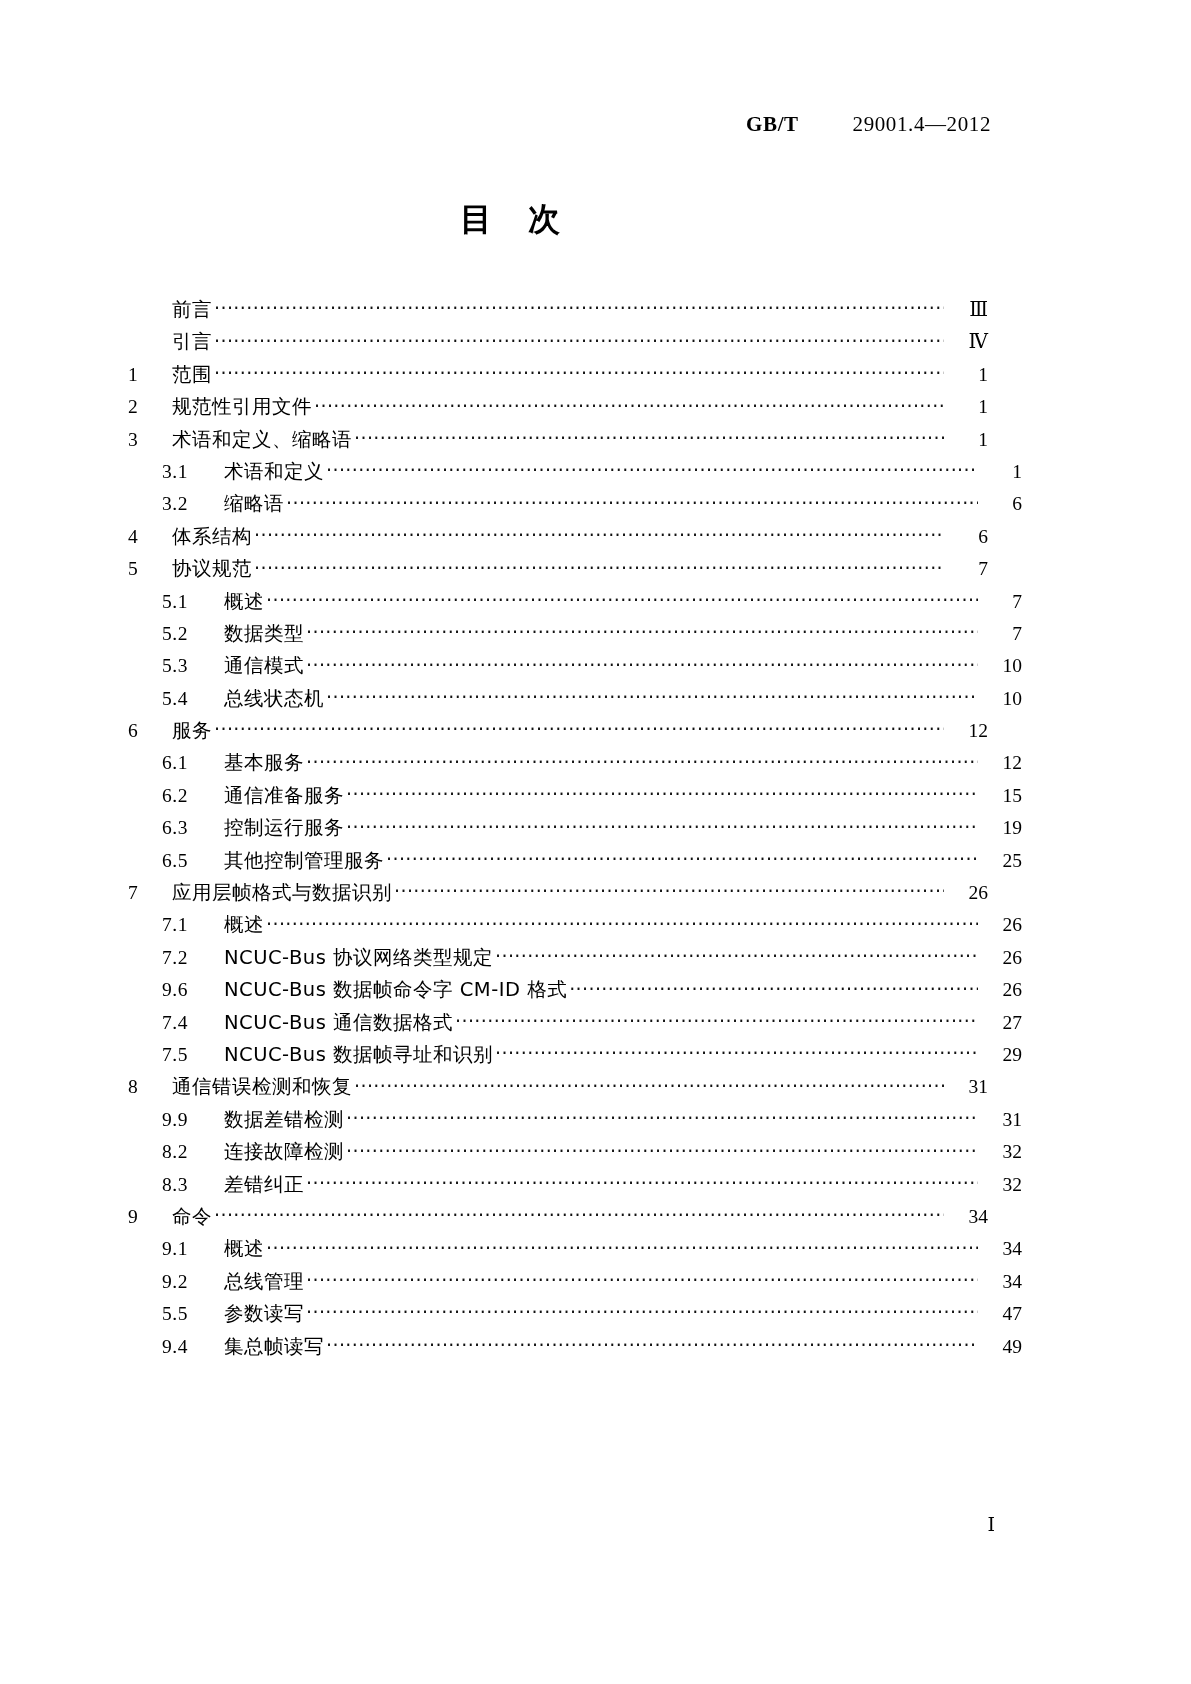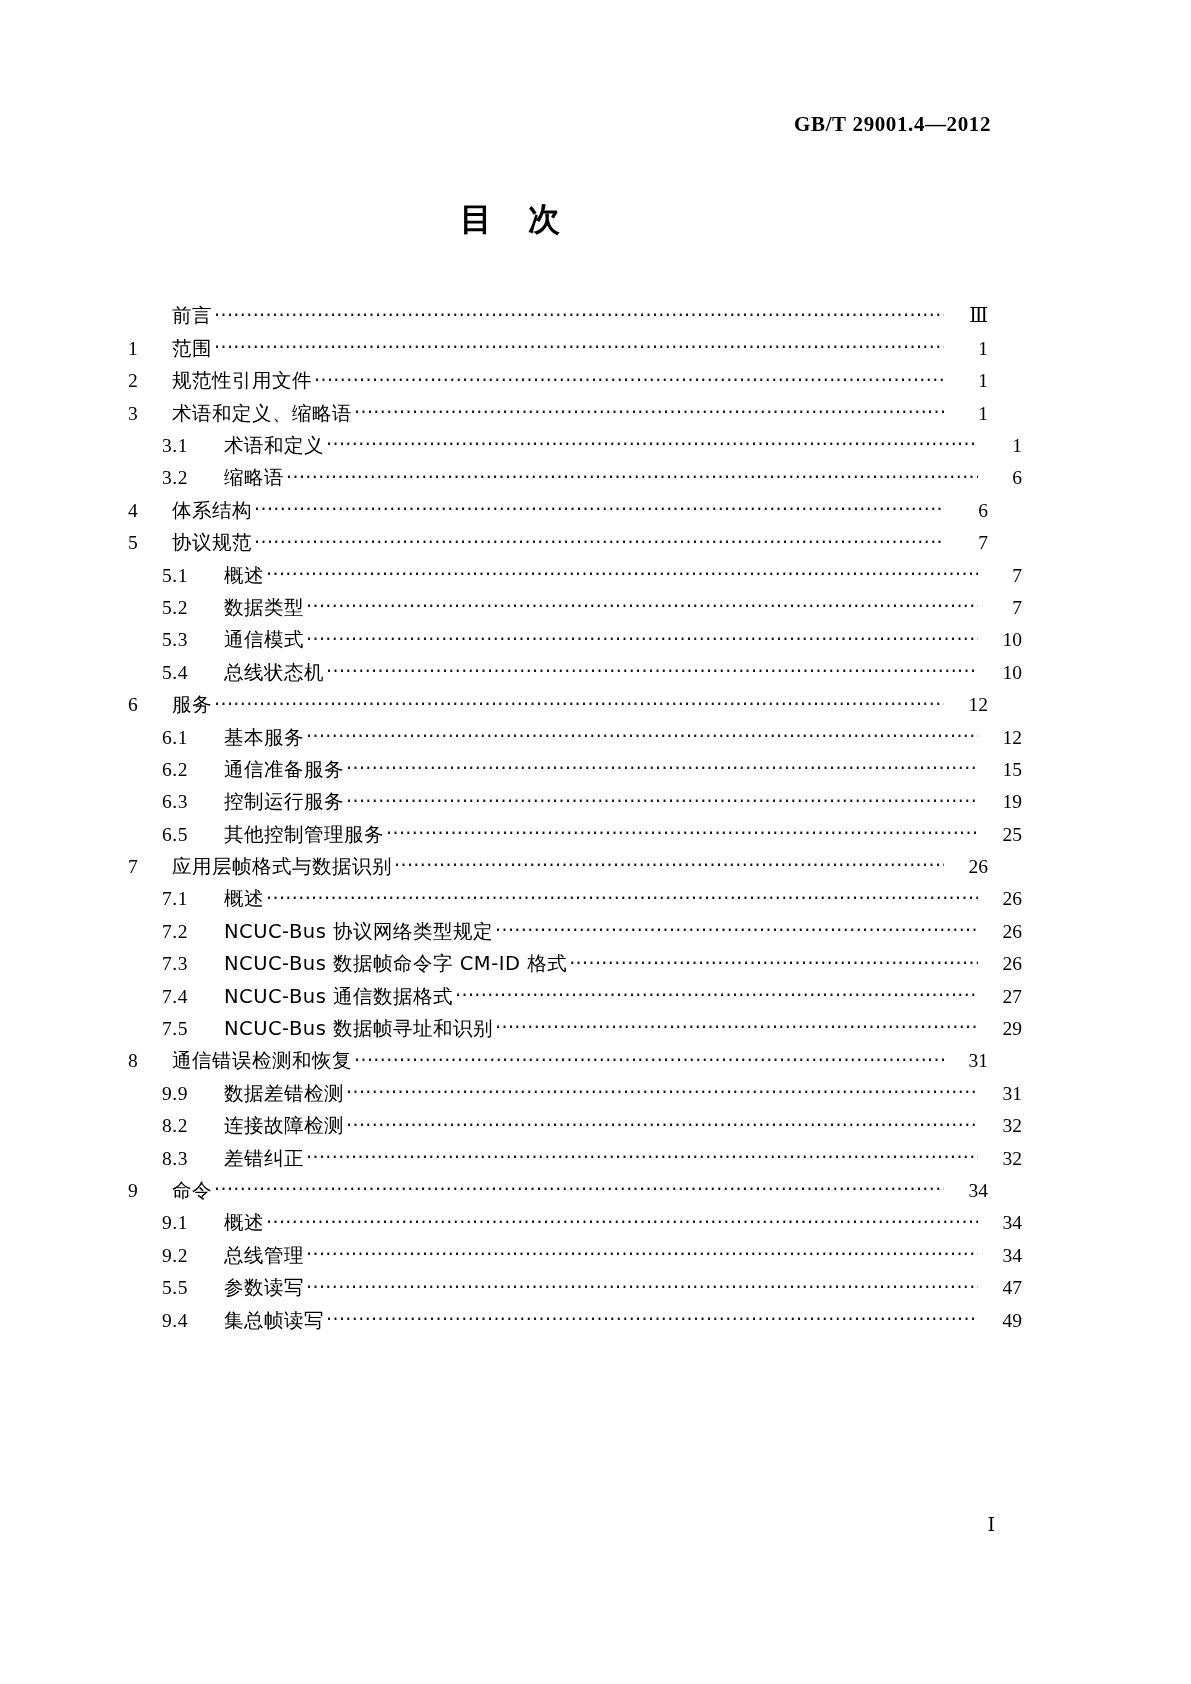--- a/index.html
+++ b/index.html
@@ -32,21 +32,22 @@
     font-size: 21px;
     letter-spacing: 0.6px;
     white-space: nowrap;
   }
   .running-head .gbt {
     font-weight: bold;
     font-family: "Liberation Serif", "DejaVu Serif", serif;
     text-align: center;
   }
   .running-head .num {
-    font-weight: bold;
+    font-weight: normal;
+    margin-left: 48px;
   }
 
   
   .doc-title {
     position: absolute;
     top: 198px;
     left: 0;
     width: 1022px;
     text-align: center;
     font-size: 32px;
@@ -62,21 +63,21 @@
   
   .toc {
     position: absolute;
     top: 300px;
     left: 128px;
     width: 860px;
   }
 
   .toc-row {
     display: flex;
-    align-items: center;
+    align-items: flex-start;
     width: 100%;
     font-size: 19.5px;
     line-height: 1.0;
     height: 32.4px;
     white-space: nowrap;
   }
 
   .toc-num {
     flex: 0 0 auto;
     font-family: "Liberation Serif", "DejaVu Serif", serif;
@@ -148,20 +149,26 @@
   </div>
 
   <div class="toc" id="toc-list">
       <div class="toc-row lvl1">
         <span class="toc-num"></span>
         <span class="toc-label">前言</span>
         <span class="leader"></span>
         <span class="toc-page">Ⅲ</span>
       </div>
       <div class="toc-row lvl1">
+        <span class="toc-num"></span>
+        <span class="toc-label">引言</span>
+        <span class="leader"></span>
+        <span class="toc-page">Ⅳ</span>
+      </div>
+      <div class="toc-row lvl1">
         <span class="toc-num">1</span>
         <span class="toc-label">范围</span>
         <span class="leader"></span>
         <span class="toc-page">1</span>
       </div>
       <div class="toc-row lvl1">
         <span class="toc-num">2</span>
         <span class="toc-label">规范性引用文件</span>
         <span class="leader"></span>
         <span class="toc-page">1</span>
@@ -262,21 +269,21 @@
         <span class="leader"></span>
         <span class="toc-page">26</span>
       </div>
       <div class="toc-row lvl2">
         <span class="toc-num">7.2</span>
         <span class="toc-label">NCUC-Bus 协议网络类型规定</span>
         <span class="leader"></span>
         <span class="toc-page">26</span>
       </div>
       <div class="toc-row lvl2">
-        <span class="toc-num">7.3</span>
+        <span class="toc-num">9.6</span>
         <span class="toc-label">NCUC-Bus 数据帧命令字 CM-ID 格式</span>
         <span class="leader"></span>
         <span class="toc-page">26</span>
       </div>
       <div class="toc-row lvl2">
         <span class="toc-num">7.4</span>
         <span class="toc-label">NCUC-Bus 通信数据格式</span>
         <span class="leader"></span>
         <span class="toc-page">27</span>
       </div>

